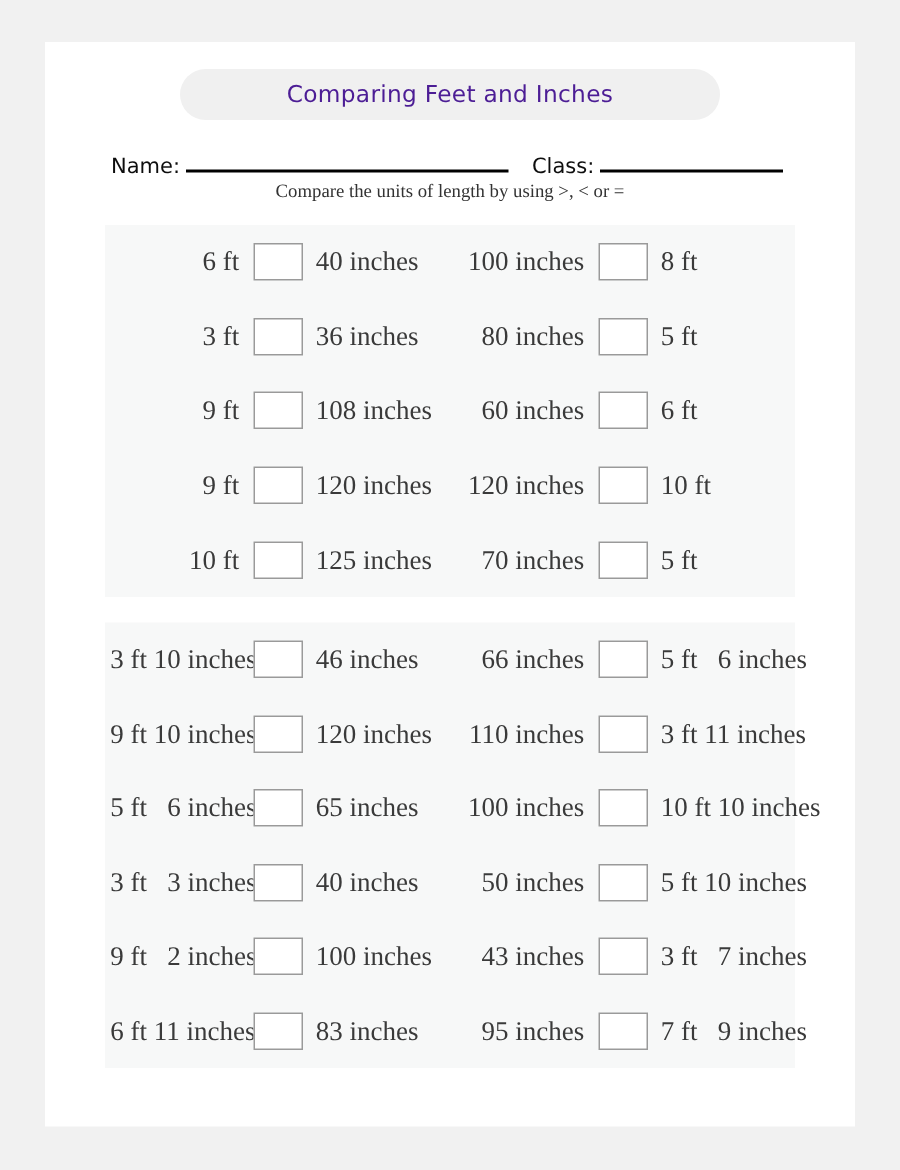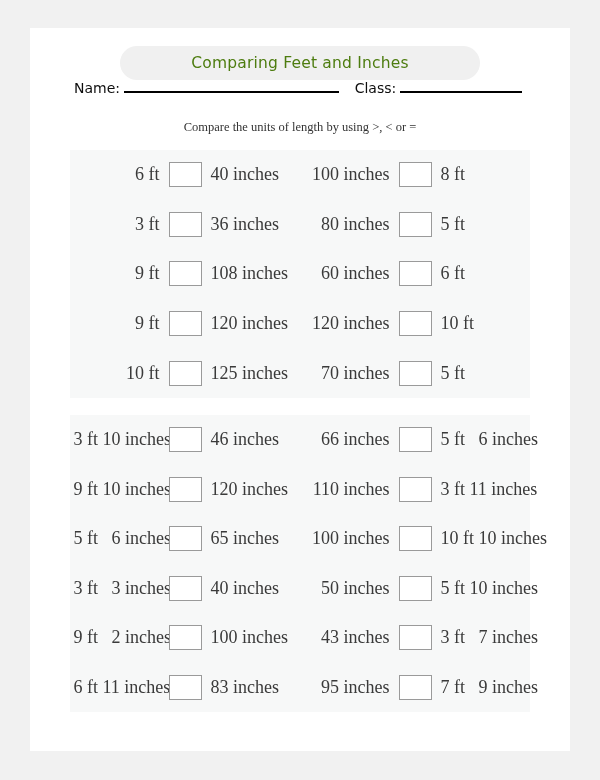--- a/index.html
+++ b/index.html
@@ -29,27 +29,27 @@
     height: 34px;
     background: #f0f0f0;
     border-radius: 17px;
     display: flex;
     align-items: center;
     justify-content: center;
   }
   .title-text {
     font-family: "DejaVu Sans", sans-serif;
     font-size: 15.5px;
-    color: #4d7c0f;
+    color: #4c1d95;
     letter-spacing: 0.2px;
   }
   .name-row {
     position: absolute;
     left: 44px;
-    top: 50px;
+    top: 72px;
     width: 452px;
     height: 24px;
     display: flex;
     align-items: baseline;
     font-family: "DejaVu Sans", sans-serif;
     font-size: 14px;
     color: #0d0d0d;
   }
   .field-label {
     white-space: nowrap;

